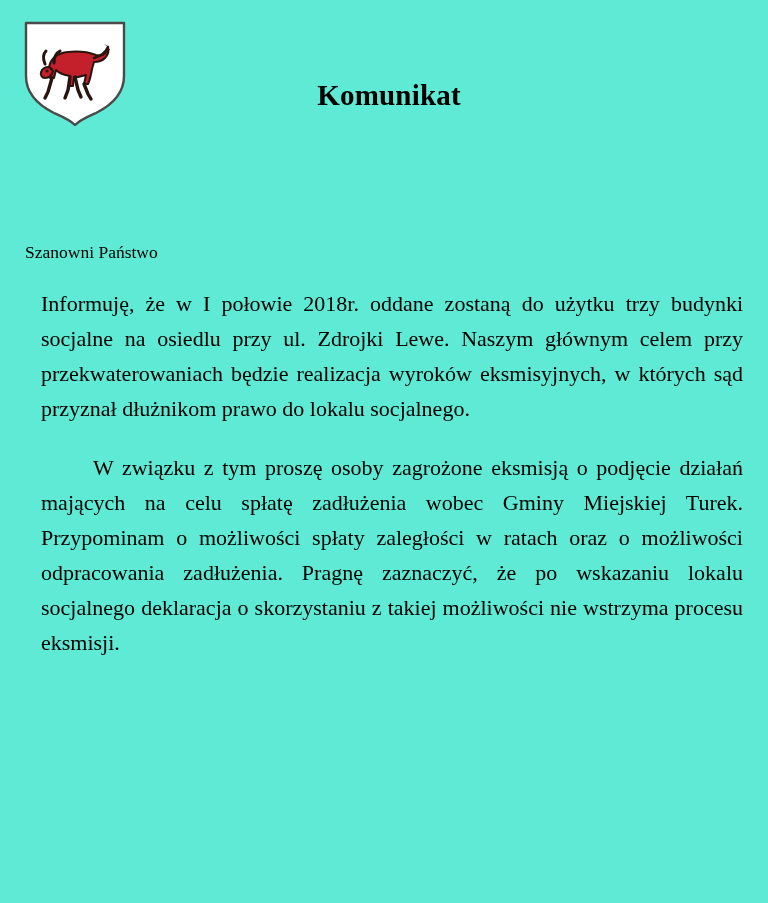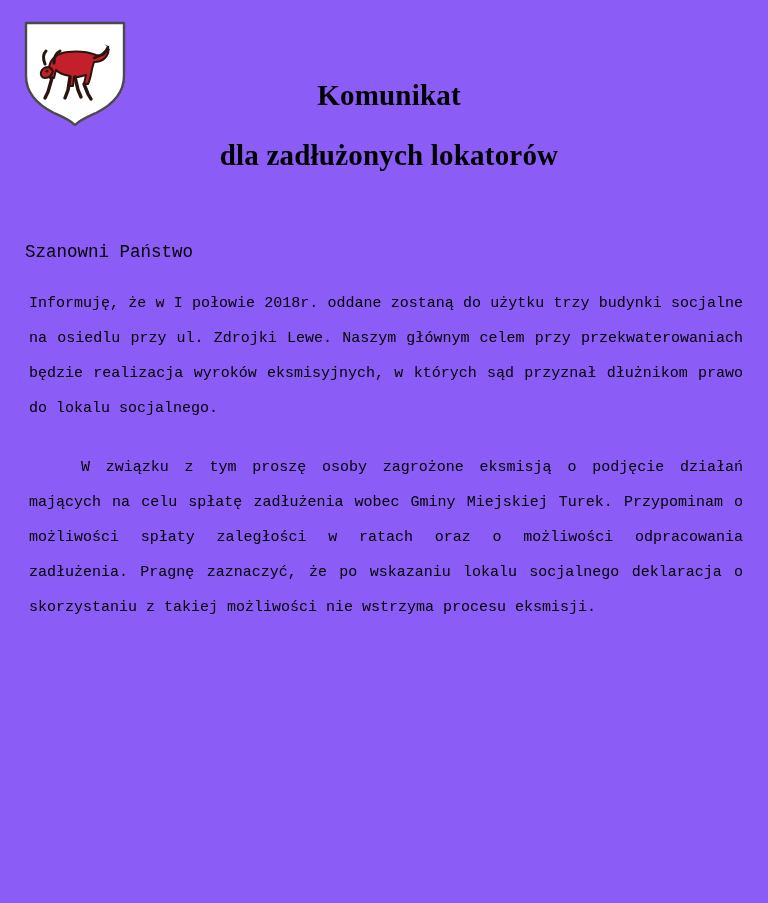--- a/index.html
+++ b/index.html
@@ -15,21 +15,21 @@
     overflow: hidden;
     font-family: "Liberation Serif", "DejaVu Serif", serif;
     color: #000000;
     -webkit-font-smoothing: antialiased;
   }
 
   .page {
     position: relative;
     width: 768px;
     height: 903px;
-    background: #8b5cf6;
+    background: #5eead4;
   }
 
   
   .crest {
     position: absolute;
     left: 18px;
     top: 20px;
     width: 114px;
     height: 108px;
   }
@@ -56,34 +56,33 @@
     margin-top: 26px;
     letter-spacing: 0.2px;
   }
 
   
   .body-area {
     position: absolute;
     left: 25px;
     top: 240px;
     width: 718px;
-    font-family: Liberation Mono, monospace;
   }
   .salutation {
     font-size: 17.5px;
     line-height: 24px;
     text-align: left;
     margin: 0 0 22px 0;
   }
   .para {
-    font-size: 15px;
+    font-size: 22px;
     line-height: 35px;
     text-align: justify;
     text-justify: inter-word;
-    margin: 0 0 24px 4px;
+    margin: 0 0 24px 16px;
   }
   .para.indent { text-indent: 52px; }
   .para:last-child { margin-bottom: 0; }
 
   
   .signature {
     position: absolute;
     left: 432px;
     top: 818px;
     width: 320px;
@@ -126,21 +125,20 @@
         <path d="M57 57 L60 70 L63 77" fill="none" stroke="#2A1410" stroke-width="3.4" stroke-linecap="round"></path>
 
         <path d="M76 38 C83 36 88 32 90 27" fill="none" stroke="#2A1410" stroke-width="2.6" stroke-linecap="round"></path>
         <path d="M86 24 L90 27 L87 31 L92 30 L90 26 Z" fill="#2A1410"></path>
       </g>
     </svg>
   </div>
 
   <div class="title-block">
     <div class="title-line-1">Komunikat</div>
-    <div class="title-line-2">dla zadłużonych lokatorów</div>
   </div>
 
   <div class="body-area">
     <p class="salutation">Szanowni Państwo</p>
     <p class="para">Informuję, że w I połowie 2018r. oddane zostaną do użytku trzy budynki socjalne na osiedlu przy ul. Zdrojki Lewe. Naszym głównym celem przy przekwaterowaniach będzie realizacja wyroków eksmisyjnych, w których sąd przyznał dłużnikom prawo do lokalu socjalnego.</p>
     <p class="para indent">W związku z tym proszę osoby zagrożone eksmisją o podjęcie działań mających na celu spłatę zadłużenia wobec Gminy Miejskiej Turek. Przypominam o możliwości spłaty zaległości w ratach oraz o możliwości odpracowania zadłużenia. Pragnę zaznaczyć, że po wskazaniu lokalu socjalnego deklaracja o skorzystaniu z takiej możliwości nie wstrzyma procesu eksmisji.</p>
   </div>
 
 
 </div>

